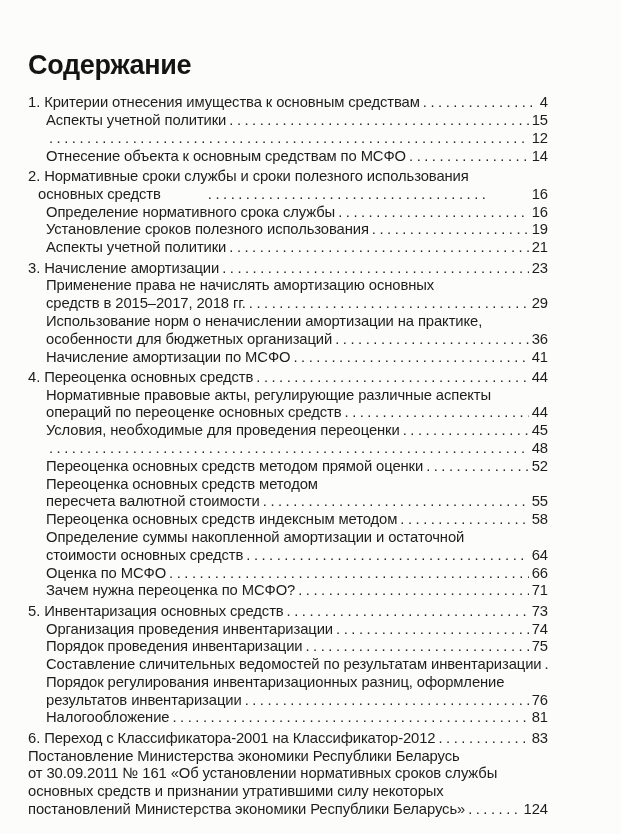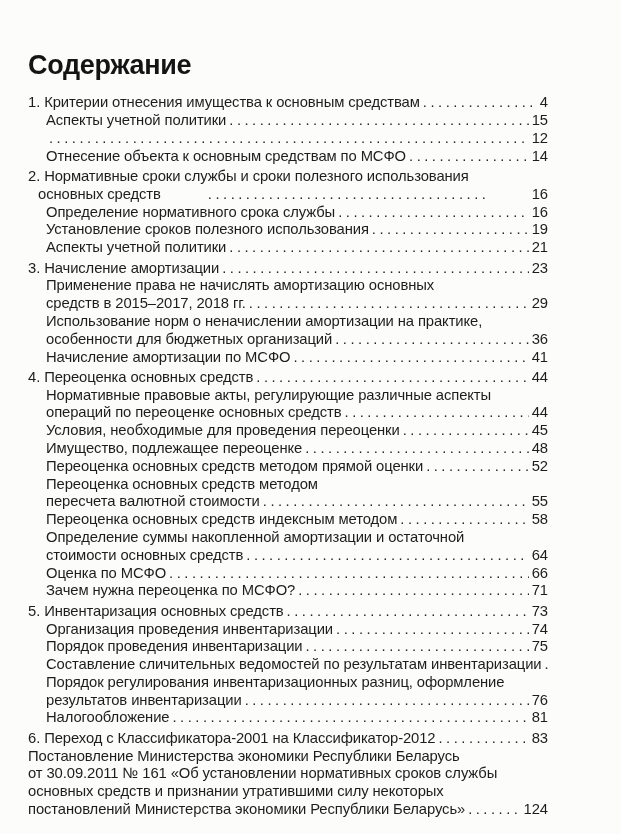--- a/index.html
+++ b/index.html
@@ -154,21 +154,20 @@
         <span class="t">операций по переоценке основных средств</span>
         <span class="dots">......................................................................................................................................................</span>
         <span class="pg">44</span>
       </div>
       <div class="row lvl2">
         <span class="t">Условия, необходимые для проведения переоценки</span>
         <span class="dots">......................................................................................................................................................</span>
         <span class="pg">45</span>
       </div>
       <div class="row lvl2">
-        <span class="t">Имущество, подлежащее переоценке</span>
         <span class="dots">......................................................................................................................................................</span>
         <span class="pg">48</span>
       </div>
       <div class="row lvl2">
         <span class="t">Переоценка основных средств методом прямой оценки</span>
         <span class="dots">......................................................................................................................................................</span>
         <span class="pg">52</span>
       </div>
       <div class="row lvl2">
         <span class="t">Переоценка основных средств методом</span>

